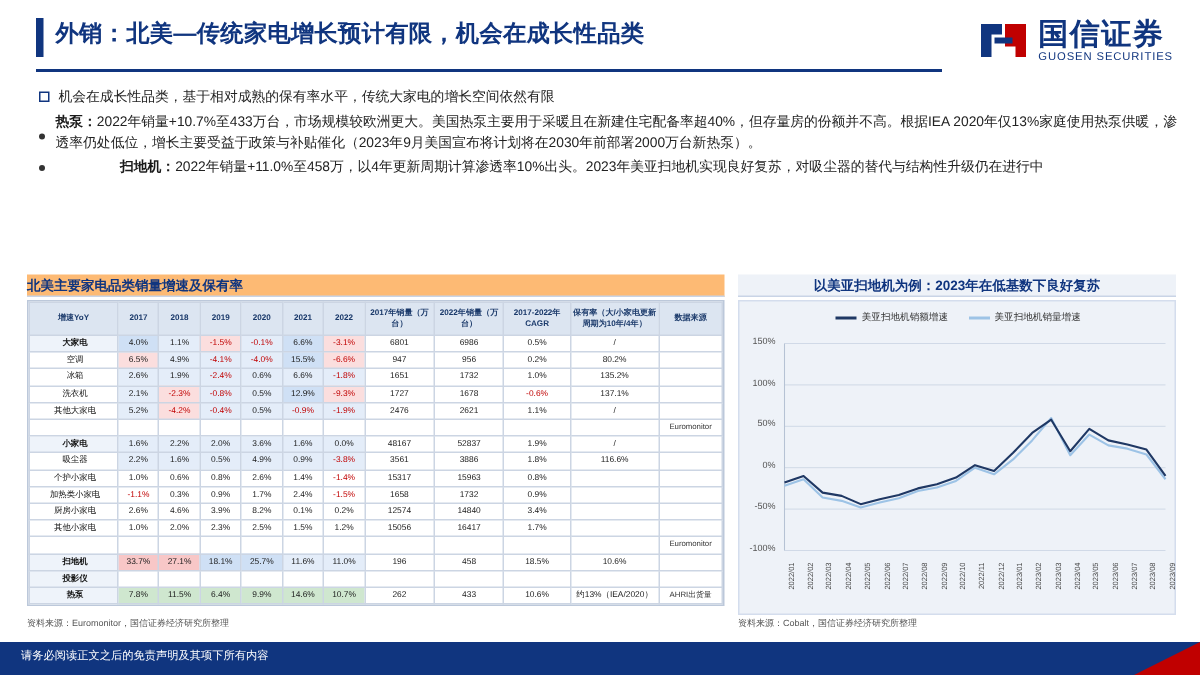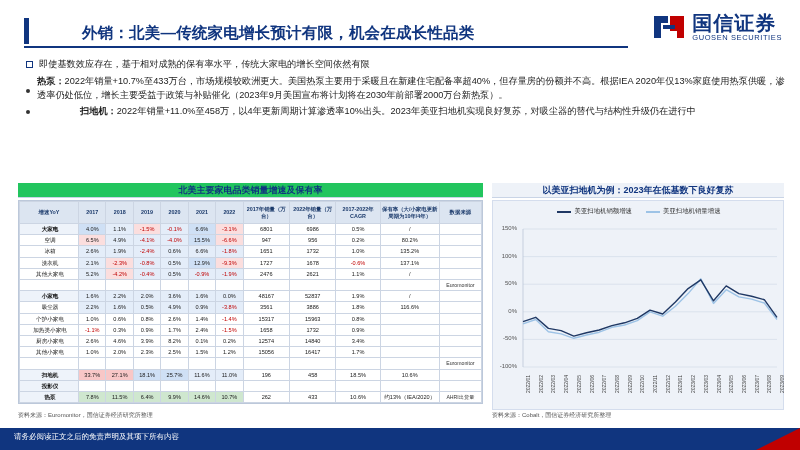--- a/index.html
+++ b/index.html
@@ -14,21 +14,21 @@
   }
   .slide { position: relative; width:800px; height:450px; }
 
   
   .header {
     position: absolute; left:0; top:0; width:800px; height:58px;
     background:#ffffff;
   }
   .title-bar {
     position:absolute; left:24px; top:12px; width:580px; height:32px;
-    display:flex; align-items:flex-end;gap:45px;
+    display:flex; align-items:flex-start;
   }
   .title-accent {
     width:5px; height:26px; background:#10357f; margin-right:8px; flex:0 0 auto;
   }
   .title-text {
     font-size:15.5px; font-weight:bold; color:#10357f; white-space:nowrap;
     letter-spacing:0.2px;
   }
   .title-underline {
     position:absolute; left:24px; top:46px; width:604px; height:2px; background:#10357f;
@@ -53,22 +53,22 @@
   .dot {
     width:4px; height:4px; border-radius:50%; background:#333; margin-right:7px;
     margin-top:5px; flex:0 0 auto;
   }
   .b-text { font-size:9.2px; line-height:1.45; color:#222; }
   .bold-blue { font-weight:bold; color:#1a1a1a; }
 
   
   .tbl-title {
     position:absolute; left:18px; top:183px; width:465px; height:15px;
-    background:#22c55e; border-bottom:1px solid #c9d4e6;
-    font-size:9px; text-align:center; line-height:15px; color:#10357f; font-weight:bold;
+    background:#fdba74; border-bottom:1px solid #c9d4e6;
+    font-size:9px; line-height:15px; color:#10357f; font-weight:bold;
   }
   .chart-title {
     position:absolute; left:492px; top:183px; width:292px; height:15px;
     font-size:9px; text-align:center; line-height:15px; color:#10357f; font-weight:bold;
     background:#eef2f8; border-bottom:1px solid #c9d4e6;
   }
 
   
   .table-wrap {
     position:absolute; left:18px; top:200px; width:465px;
@@ -153,21 +153,21 @@
       <div class="logo-name">
         <div class="logo-cn">国信证券</div>
         <div class="logo-en">GUOSEN SECURITIES</div>
       </div>
     </div>
   </div>
 
   <div class="bullets">
     <div class="b-row">
       <div class="sq"></div>
-      <div class="b-text">即使基数效应存在，基于相对成熟的保有率水平，传统大家电的增长空间依然有限</div>
+      <div class="b-text">机会在成长性品类，基于相对成熟的保有率水平，传统大家电的增长空间依然有限</div>
     </div>
     <div class="b-row" style="margin-top:4px;align-items:center;">
       <div class="dot"></div>
       <div class="b-text" style="width:748px;">
         <span class="bold-blue">热泵：</span><span>2022年销量+10.7%至433万台，市场规模较欧洲更大。美国热泵主要用于采暖且在新建住宅配备率超40%，但存量房的份额并不高。根据IEA 2020年仅13%家庭使用热泵供暖，渗透率仍处低位，增长主要受益于政策与补贴催化（2023年9月美国宣布将计划将在2030年前部署2000万台新热泵）。</span>
       </div>
     </div>
     <div class="b-row" style="margin-top:3px;">
       <div class="dot"></div>
       <div class="b-text" style="width:748px;margin-left:43px;">

